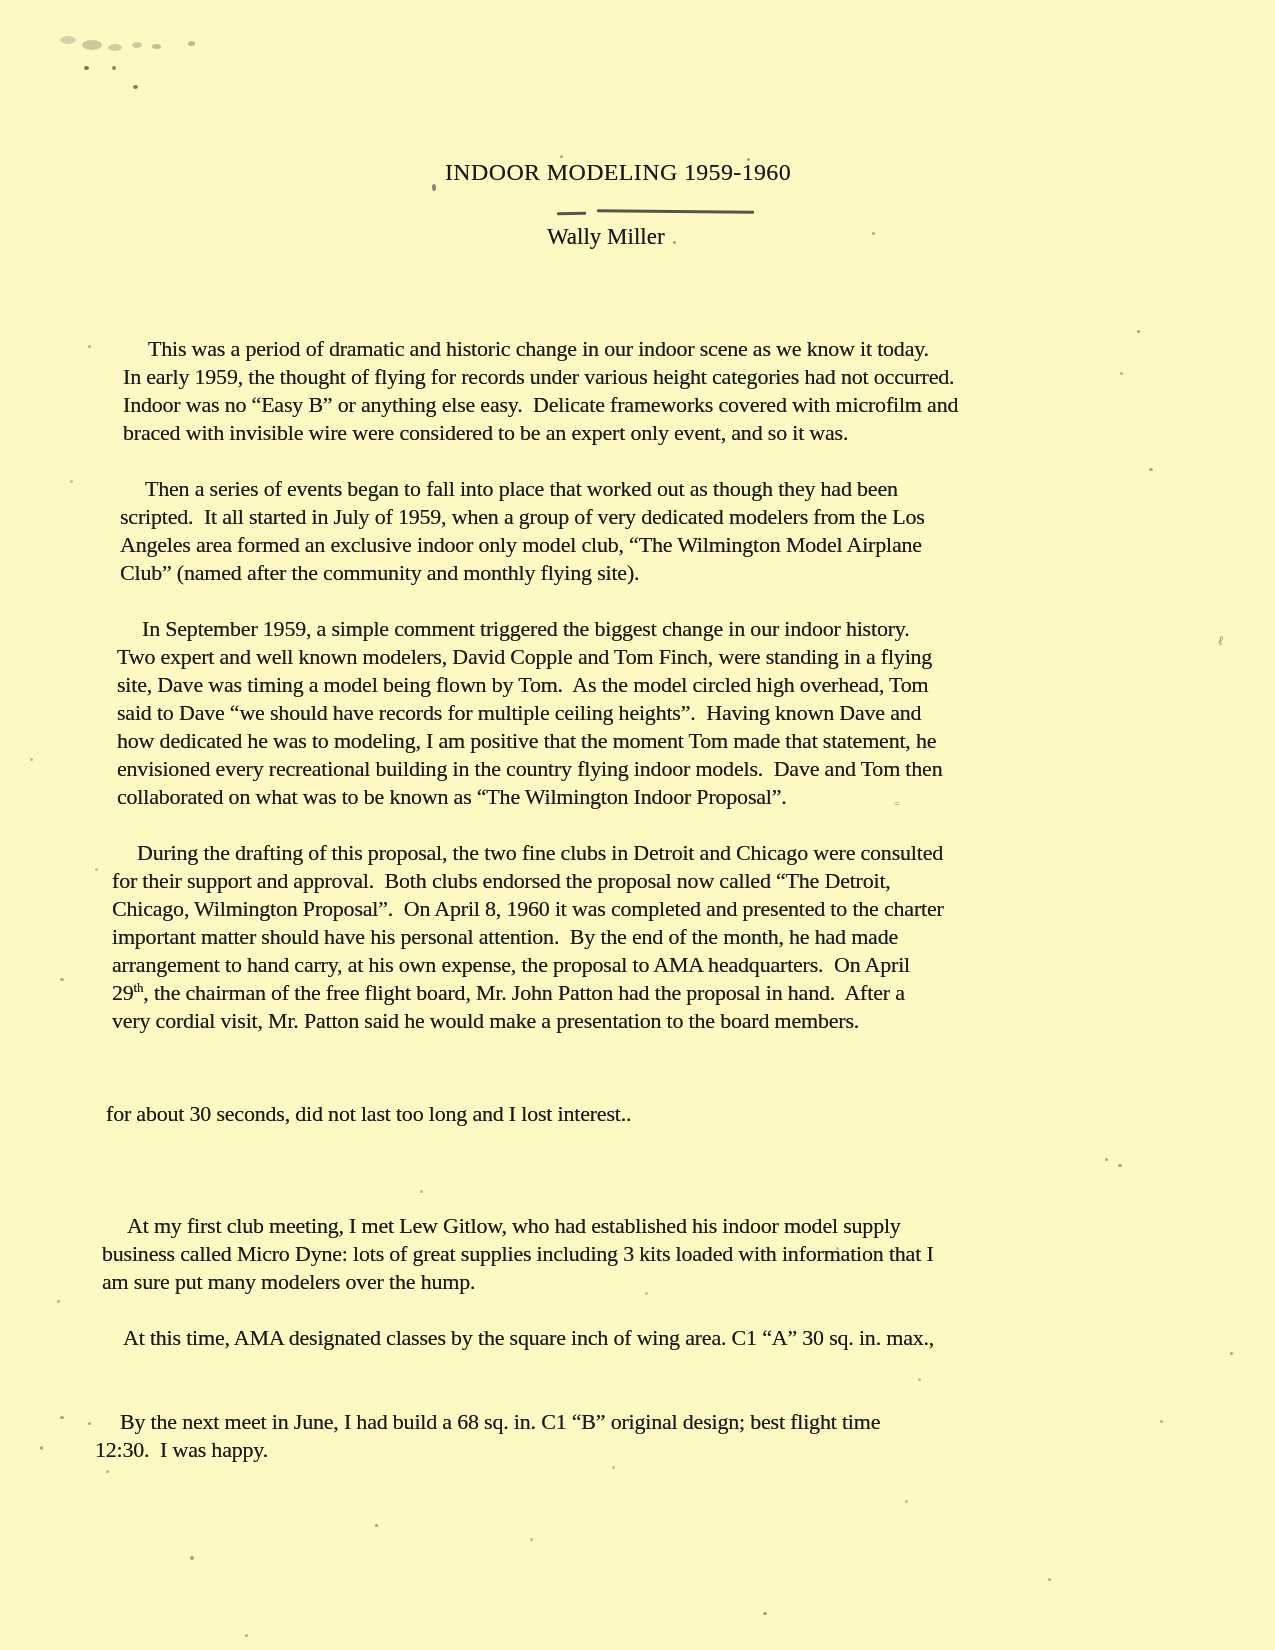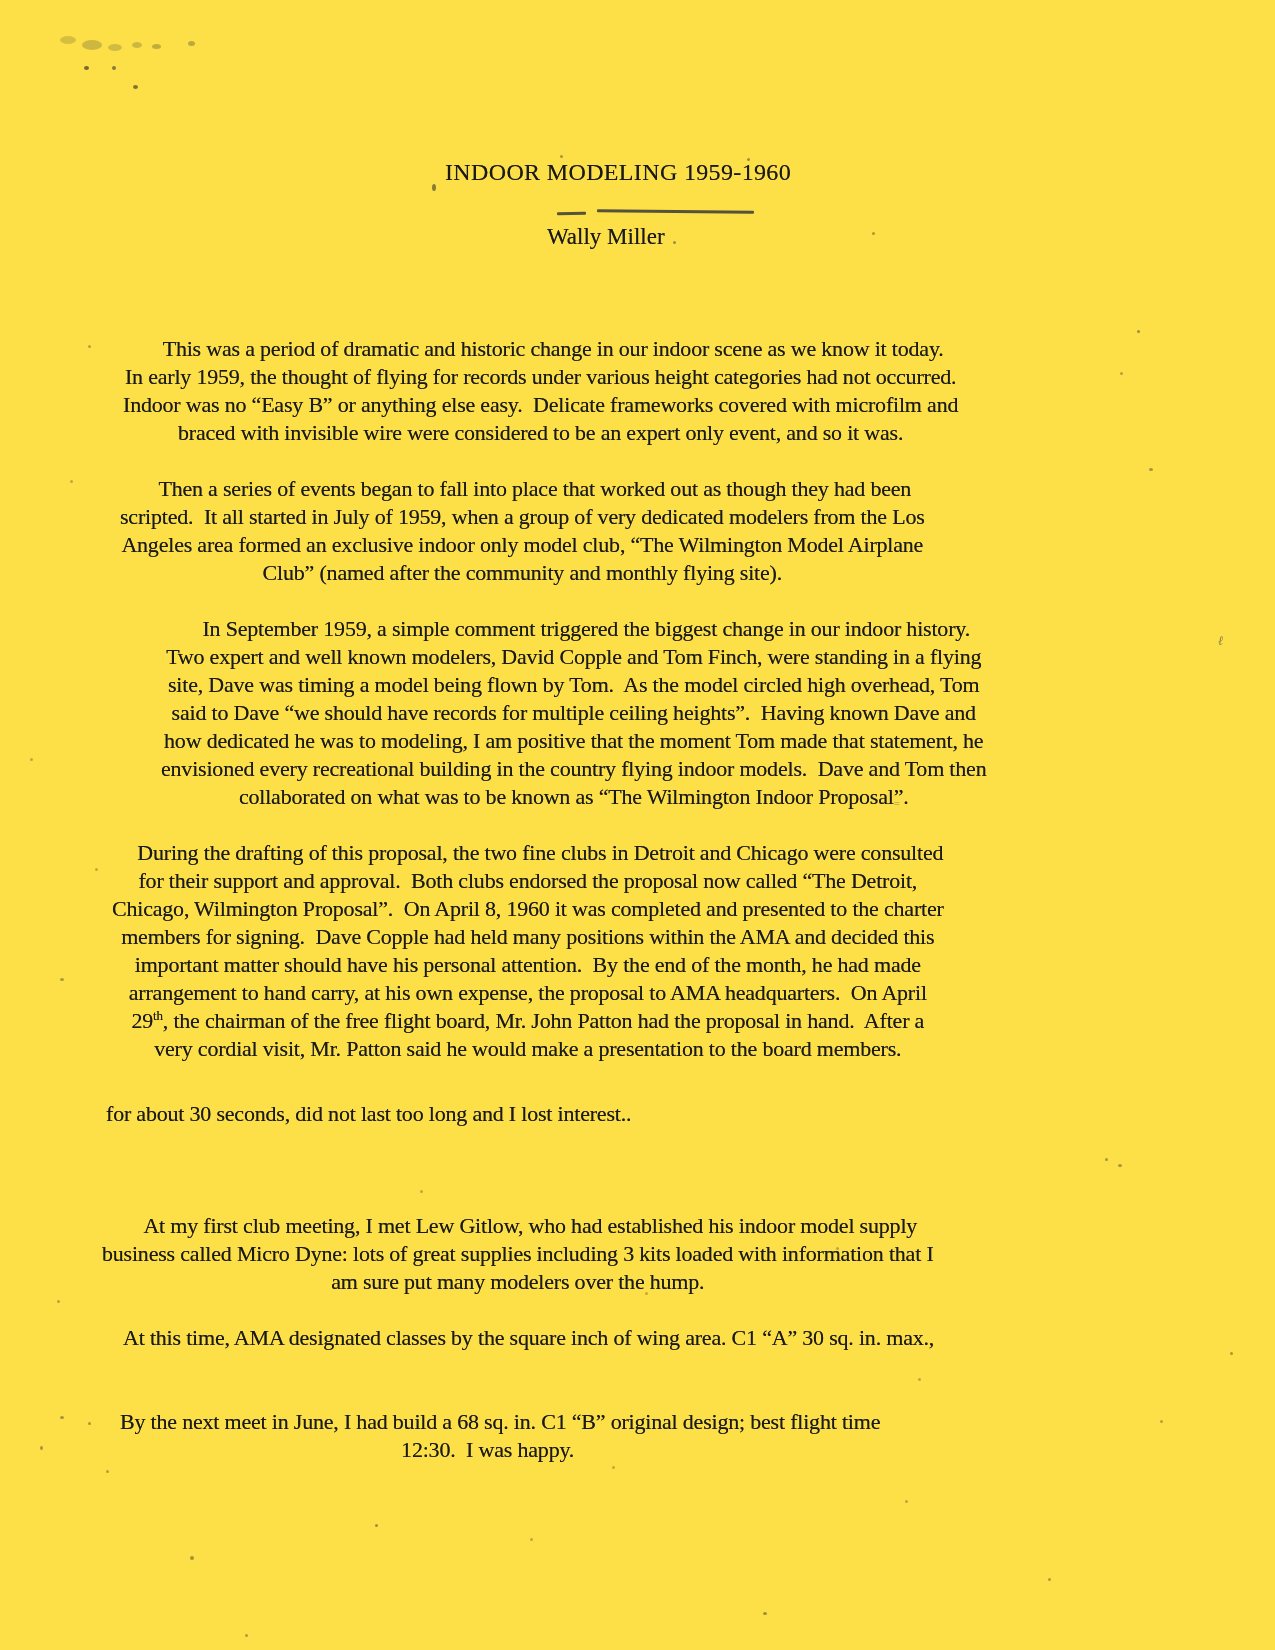--- a/index.html
+++ b/index.html
@@ -1,24 +1,23 @@
 <!DOCTYPE html>
 <html><head>
 <meta charset="utf-8">
 <style>
   html,body{margin:0;padding:0;background:#e8e8e6;}
   #page{
     position:relative;
     width:1275px;height:1650px;
     margin:0 auto;
-    background:#fde047;
+    background:#fef9c3;
     overflow:hidden;
     font-family:"Liberation Serif","DejaVu Serif",serif;
     color:#1f1f1f;
-    text-align:center;
   }
   
   #ink{
     position:absolute;inset:0;
     filter:blur(0.3px) contrast(1.05);
   }
   .txt{ text-shadow:0 0 0.6px rgba(30,30,30,0.65); }
   #doc-title{
     position:absolute;left:445px;top:158px;
     font-size:24px;line-height:1.2;letter-spacing:0.35px;
@@ -34,21 +33,21 @@
     position:absolute;left:547px;top:223px;
     font-size:23px;line-height:1.2;white-space:pre;
   }
   .para{position:absolute;font-size:22px;line-height:28px;letter-spacing:-0.2px;}
   .ln{white-space:pre;}
   .ln.ind{padding-left:25px;}
   sup{font-size:13px;line-height:0;margin-top:31px;}
   
   #para-0{left:123px;top:335px;}
   #para-1{left:120px;top:475px;}
-  #para-2{left:117px;top:615px;margin-left:44px;}
+  #para-2{left:117px;top:615px;}
   #para-3{left:112px;top:839px;}
   #para-4{left:106px;top:1100px;}
   #para-5{left:102px;top:1212px;}
   #para-6{left:98px; top:1324px;}
   #para-7{left:95px; top:1408px;}
   .speck{position:absolute;background:#2a2a2a;border-radius:50%;}
   .speck.txtmark{background:none;color:#444;font-style:italic;line-height:1;}
 </style>
 </head>
 <body>
@@ -81,21 +80,20 @@
         <div class="ln">site, Dave was timing a model being flown by Tom.  As the model circled high overhead, Tom</div>
         <div class="ln">said to Dave “we should have records for multiple ceiling heights”.  Having known Dave and</div>
         <div class="ln">how dedicated he was to modeling, I am positive that the moment Tom made that statement, he</div>
         <div class="ln">envisioned every recreational building in the country flying indoor models.  Dave and Tom then</div>
         <div class="ln">collaborated on what was to be known as “The Wilmington Indoor Proposal”.</div>
       </div>
     <div id="para-3" class="para txt">
         <div class="ln ind">During the drafting of this proposal, the two fine clubs in Detroit and Chicago were consulted</div>
         <div class="ln">for their support and approval.  Both clubs endorsed the proposal now called “The Detroit,</div>
         <div class="ln">Chicago, Wilmington Proposal”.  On April 8, 1960 it was completed and presented to the charter</div>
-        <div class="ln">members for signing.  Dave Copple had held many positions within the AMA and decided this</div>
         <div class="ln">important matter should have his personal attention.  By the end of the month, he had made</div>
         <div class="ln">arrangement to hand carry, at his own expense, the proposal to AMA headquarters.  On April</div>
         <div class="ln"><span>29</span><sup>th</sup><span>, the chairman of the free flight board, Mr. John Patton had the proposal in hand.  After a</span></div>
         <div class="ln">very cordial visit, Mr. Patton said he would make a presentation to the board members.</div>
       </div>
     <div id="para-4" class="para txt">
         <div class="ln">for about 30 seconds, did not last too long and I lost interest..</div>
       </div>
     <div id="para-5" class="para txt">
         <div class="ln ind">At my first club meeting, I met Lew Gitlow, who had established his indoor model supply</div>

